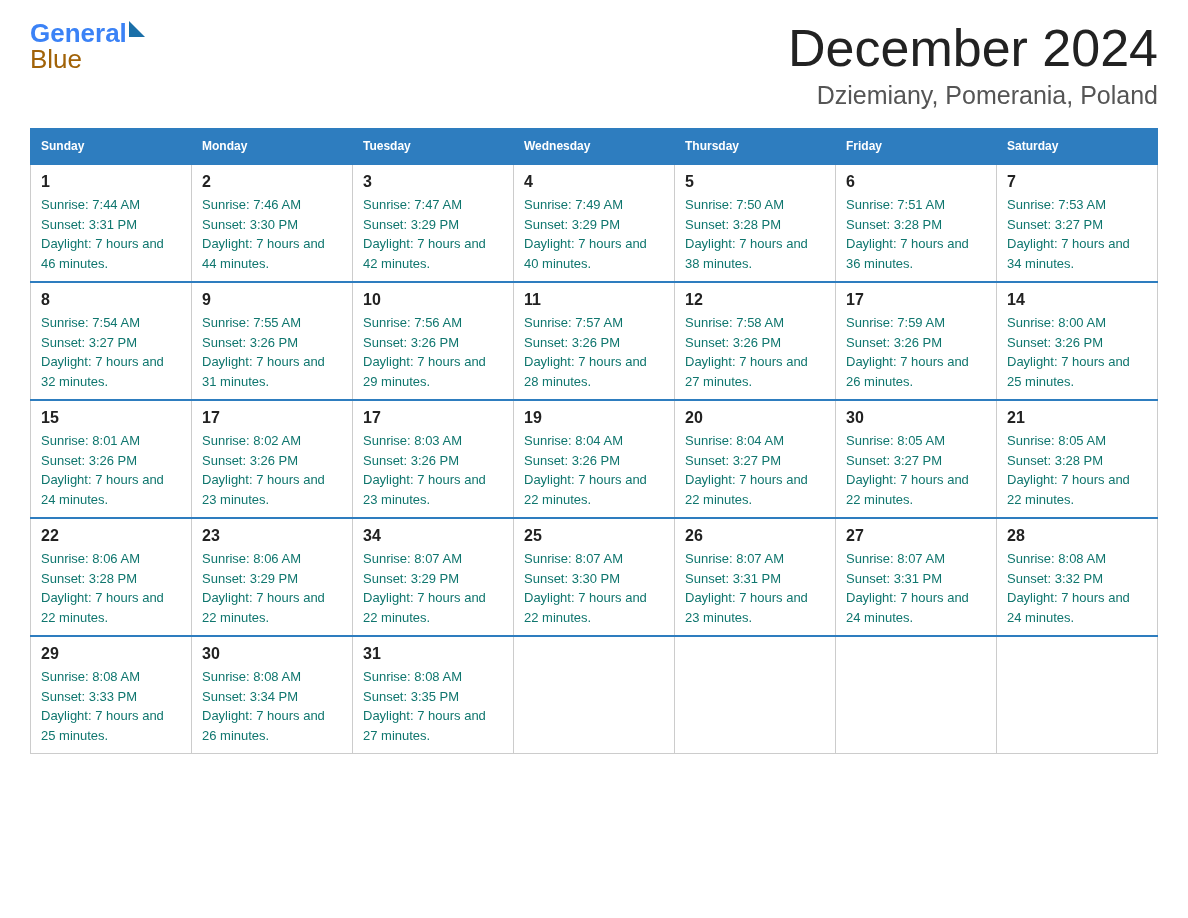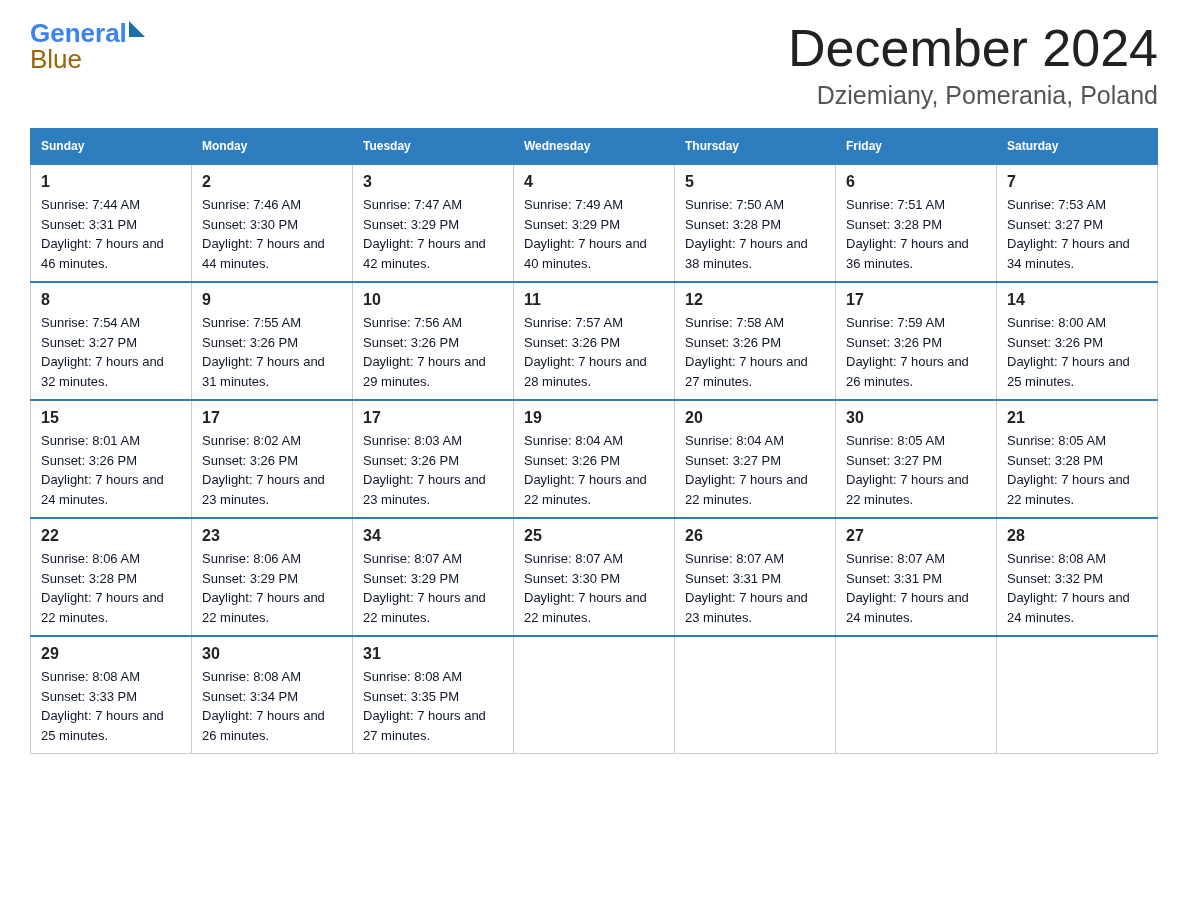--- a/index.html
+++ b/index.html
@@ -69,21 +69,21 @@
     }
     tbody tr td .day-num {
       font-size: 16px;
       font-weight: bold;
       color: #222;
       display: block;
       margin-bottom: 4px;
     }
     tbody tr td .day-info {
       font-size: 13px;
-      color: #0f172a;
+      color: #0f766e;
       line-height: 1.5;
     }
     tbody tr td.empty {
       border-top: 2px solid #2e7dbf;
     }
     .logo-wrapper {
       display: flex;
       flex-direction: column;
       align-items: flex-start;
     }

